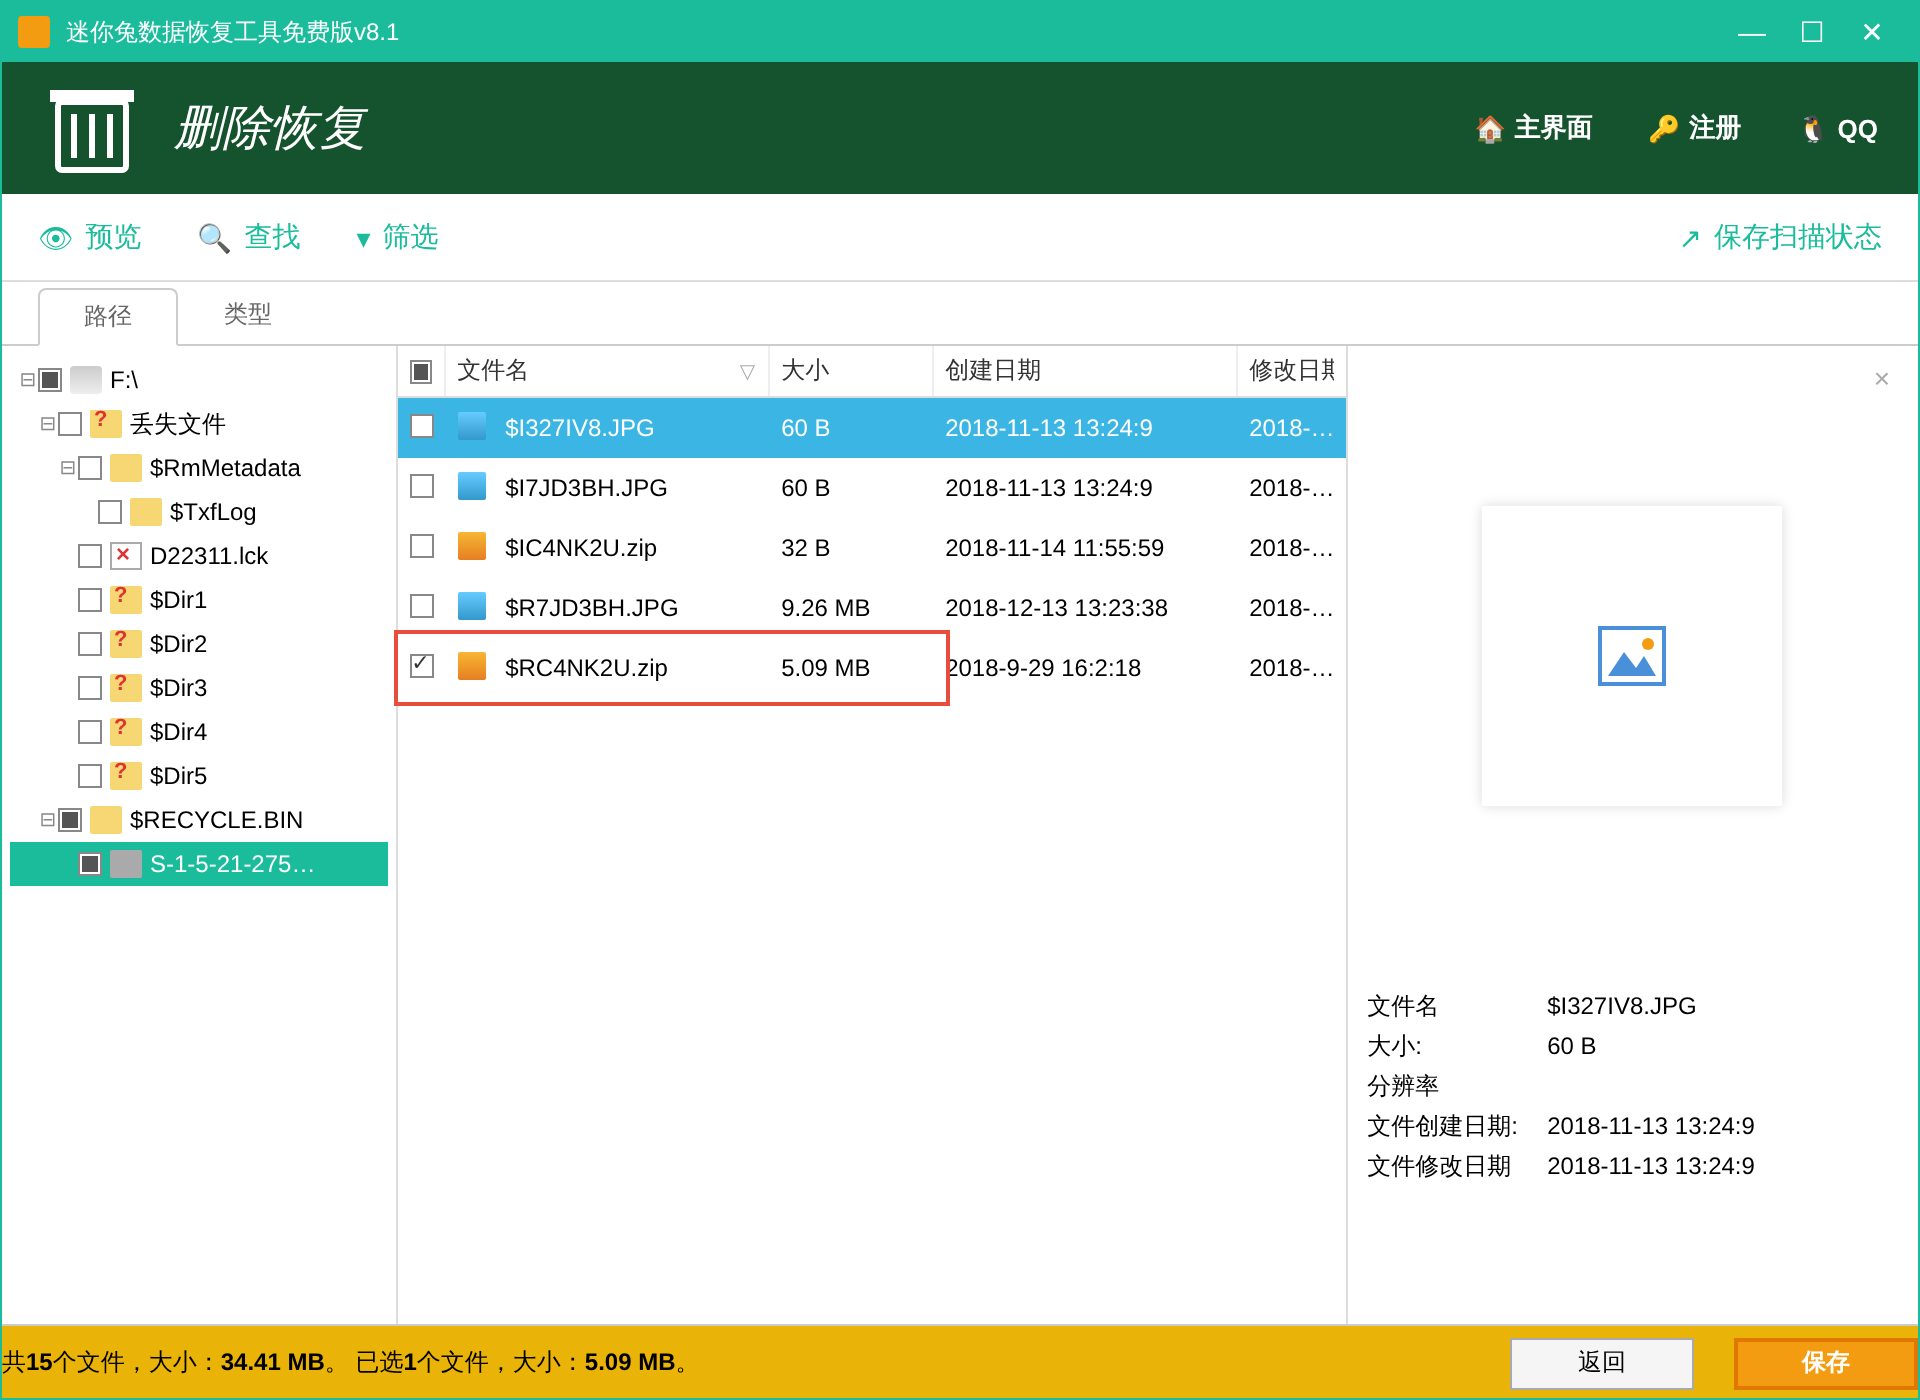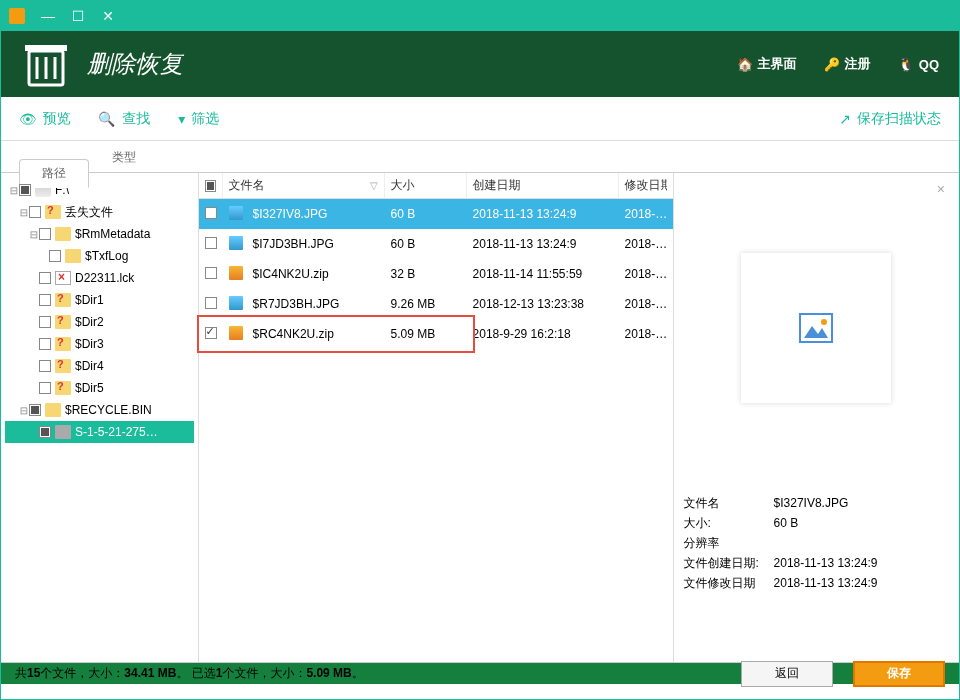--- a/index.html
+++ b/index.html
@@ -14,21 +14,21 @@
   .header .trash-icon { width: 50px; height: 50px; margin-right: 16px; }
   .header .page-title { color: #fff; font-size: 24px; font-style: italic; font-family: KaiTi, serif; flex: 1; }
   .header .hdr-link { color: #fff; font-size: 13px; margin-left: 28px; font-weight: bold; display: flex; align-items: center; gap: 4px; cursor: pointer; }
   
   .toolbar { height: 44px; background: #fff; border-bottom: 1px solid #ddd; display: flex; align-items: center; padding: 0 18px; }
   .toolbar .tbtn { color: #1abc9c; font-size: 14px; margin-right: 28px; cursor: pointer; display: flex; align-items: center; gap: 6px; }
   .toolbar .spacer { flex: 1; }
   
   .tabs { height: 28px; display: flex; align-items: flex-end; padding-left: 18px; border-bottom: 1px solid #ccc; margin-top: 4px; }
   .tabs .tab { padding: 5px 22px; font-size: 12px; color: #666; cursor: pointer; border: 1px solid transparent; position: relative; }
-  .tabs .tab.active { border: 1px solid #ccc; border-bottom: 1px solid #fff; background: #fff; top: 16px; border-radius: 4px 4px 0 0; text-align: center; }
+  .tabs .tab.active { border: 1px solid #ccc; border-bottom: 1px solid #fff; background: #fff; top: 1px; border-radius: 4px 4px 0 0; text-align: center; }
   
   .main { display: flex; height: 489px; }
   
   .tree { width: 198px; border-right: 1px solid #ddd; padding: 6px 4px; font-size: 12px; font-family: SimSun, monospace; overflow: hidden; }
   .tree-row { display: flex; align-items: center; height: 22px; padding-left: 4px; white-space: nowrap; }
   .tree-row.selected { background: #1abc9c; color: #fff; }
   .tree-toggle { width: 10px; text-align: center; color: #888; cursor: pointer; font-size: 10px; }
   .tree-icon { width: 16px; height: 14px; margin: 0 4px; display: inline-block; }
   .ico-drive { background: linear-gradient(#ccc,#eee); border-radius: 2px; }
   .ico-folder { background: #f7d774; border-radius: 1px; }
@@ -57,34 +57,35 @@
   .sort-arrow { margin-left: auto; color: #aaa; font-size: 10px; }
   
   .preview { width: 286px; padding: 10px; position: relative; font-size: 12px; font-family: SimSun, monospace; }
   .preview .close { position: absolute; right: 14px; top: 8px; color: #aaa; cursor: pointer; font-size: 14px; }
   .preview .thumb { width: 150px; height: 150px; margin: 70px auto 20px; background: #fff; box-shadow: 0 0 6px rgba(0,0,0,0.15); display: flex; align-items: center; justify-content: center; }
   .preview .thumb svg { width: 40px; height: 40px; }
   .preview .meta { margin-top: 90px; }
   .preview .meta-row { display: flex; line-height: 20px; }
   .preview .meta-label { width: 90px; }
   
-  .statusbar { height: 22px; border-top: 1px solid #ccc; display: flex; align-items: center; padding: 0 14px; font-size: 12px; font-family: SimSun, monospace; background: #15803d; }
+  .statusbar { height: 38px; border-top: 1px solid #ccc; display: flex; align-items: center; padding: 0 0; font-size: 12px; font-family: SimSun, monospace; background: #eab308; }
   .statusbar .status-text { flex: 1; }
   .statusbar .btn { width: 92px; height: 26px; border: 1px solid #aaa; background: #f5f5f5; margin-left: 20px; font-size: 12px; cursor: pointer; }
   .statusbar .btn.primary { background: #f39c12; color: #fff; border: 2px solid #e07800; font-weight: bold; }
   
   .cb-square { width: 12px; height: 12px; border: 1px solid #888; display: inline-block; background: #fff; position: relative; }
   .cb-square.filled::after { content:""; position:absolute; inset:1px; background:#555; }
   .cb-square.checked::after { content:"✓"; position:absolute; left:0; top:-3px; font-size:11px; color:#333; }
 </style>
 </head>
 <body>
 
 <div class="titlebar">
   <span class="app-icon"></span>
+  <span class="title">迷你兔数据恢复工具免费版v8.1</span>
   <span class="win-btn">—</span>
   <span class="win-btn">☐</span>
   <span class="win-btn">✕</span>
 </div>
 
 <div class="header">
   <span class="trash-icon">
     <svg viewBox="0 0 50 50">
         <rect x="8" y="12" width="34" height="34" fill="none" stroke="#fff" stroke-width="3" rx="2"></rect>
         <line x1="16" y1="18" x2="16" y2="40" stroke="#fff" stroke-width="3"></line>

